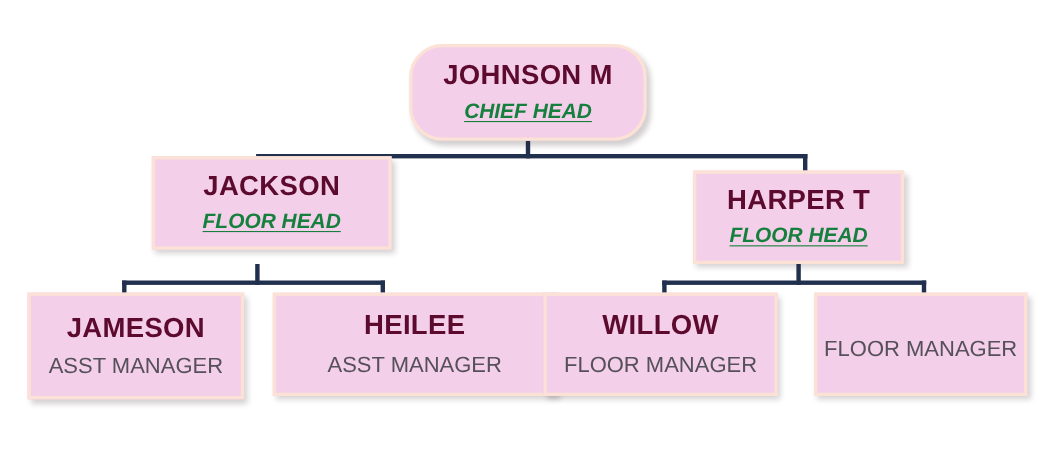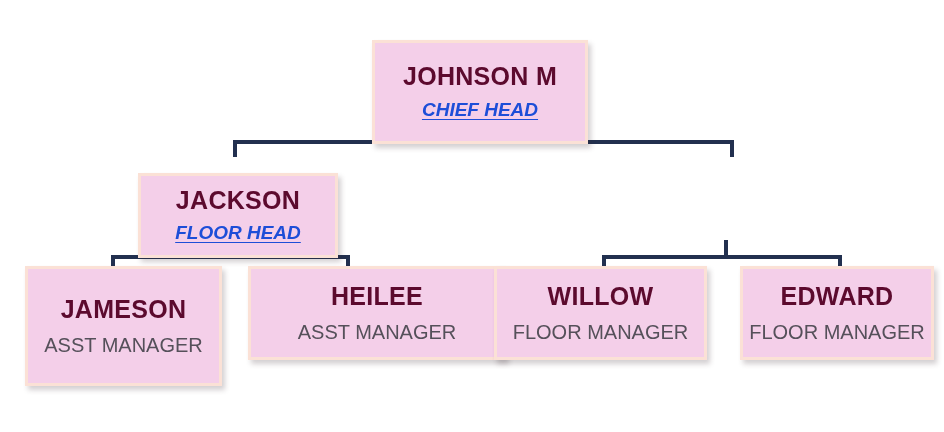--- a/index.html
+++ b/index.html
@@ -46,21 +46,21 @@
     line-height: 1.1;
   }
 
   .node-name {
     color: #5c0a2e;
     font-weight: bold;
     letter-spacing: 0.3px;
     white-space: nowrap;
   }
   .node-title {
-    color: #1d4ed8;
+    color: #15803d;
     white-space: nowrap;
   }
 
   
   .lvl1 .node-name,
   .lvl2 .node-name {
     font-size: 25px;
   }
   .lvl1 .node-title,
   .lvl2 .node-title {
@@ -79,26 +79,26 @@
   .lvl3 .node-title {
     font-size: 20px;
     font-weight: normal;
     font-style: normal;
     text-decoration: none;
     color: #55505a;
     margin-top: 10px;
   }
 
   
-  #node-chief      { left: 372px; top: 40px;  width: 216px; height: 104px; }
+  #node-chief      { left: 372px; top: 40px;  width: 216px; height: 88px; border-radius: 30px; }
 
-  #node-sales      { left: 138px; top: 173px; width: 200px; height: 85px; }
+  #node-sales      { left: 138px; top: 142px; width: 218px; height: 85px; }
   #node-floor      { left: 630px; top: 155px; width: 192px; height: 85px; }
 
-  #node-jameson    { left: 25px;  top: 266px; width: 197px; height: 120px; }
+  #node-jameson    { left: 25px;  top: 266px; width: 197px; height: 97px; }
   #node-heilee     { left: 248px; top: 266px; width: 258px; height: 94px; }
   #node-willow     { left: 494px; top: 266px; width: 213px; height: 94px; }
   #node-edward     { left: 740px; top: 266px; width: 194px; height: 94px; }
 
   
   #c1-stem   { left: 478px; top: 128px; width: 4px;   height: 16px; }
   #c1-bar    { left: 233px; top: 140px; width: 501px; height: 4px; }
   #c1-drop-l { left: 233px; top: 140px; width: 4px;   height: 17px; }
   #c1-drop-r { left: 730px; top: 140px; width: 4px;   height: 17px; }
 
@@ -140,34 +140,37 @@
   <div class="node lvl1" id="node-chief">
     <div class="node-name">JOHNSON M</div>
     <div class="node-title">CHIEF HEAD</div>
   </div>
 
   <div class="node lvl2" id="node-sales">
     <div class="node-name">JACKSON</div>
     <div class="node-title">FLOOR HEAD</div>
   </div>
 
+  <div class="node lvl2" id="node-floor">
+    <div class="node-name">HARPER T</div>
+    <div class="node-title">FLOOR HEAD</div>
+  </div>
 
   <div class="node lvl3" id="node-jameson">
     <div class="node-name">JAMESON</div>
     <div class="node-title">ASST MANAGER</div>
   </div>
 
   <div class="node lvl3" id="node-heilee">
     <div class="node-name">HEILEE</div>
     <div class="node-title">ASST MANAGER</div>
   </div>
 
   <div class="node lvl3" id="node-willow">
     <div class="node-name">WILLOW</div>
     <div class="node-title">FLOOR MANAGER</div>
   </div>
 
   <div class="node lvl3" id="node-edward">
-    <div class="node-name">EDWARD</div>
     <div class="node-title">FLOOR MANAGER</div>
   </div>
 
 </div>
 
 </body></html>

